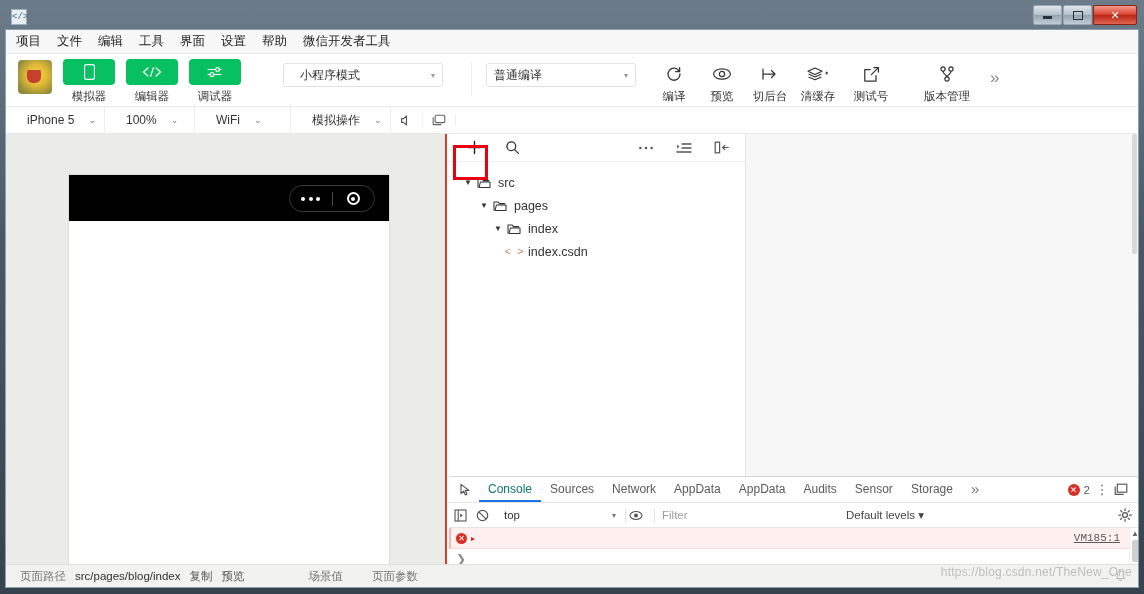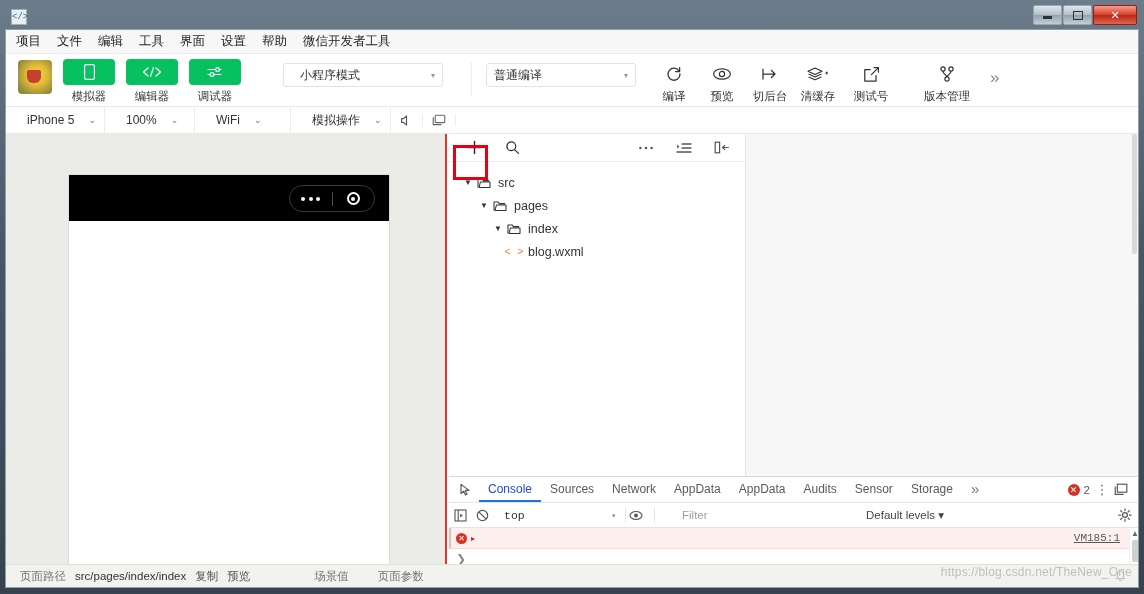--- a/index.html
+++ b/index.html
@@ -225,44 +225,44 @@
   .dt-tabs {
     height: 26px; display: flex; align-items: stretch;
     border-bottom: 1px solid #e4e4e4; padding-left: 4px;
   }
   .dt-inspect { width: 26px; display:flex; align-items:center; justify-content:center; color:#5a5a5a; }
   .dt-tab {
     padding: 0 9px; display: flex; align-items: center;
     font-size: 12px; color: #5a5a5a; white-space: nowrap;
     border-bottom: 2px solid transparent;
   }
-  .dt-tab.active { color: #1d4ed8; border-bottom-color: #1a73e8; }
+  .dt-tab.active { color: #0f766e; border-bottom-color: #1a73e8; }
   .dt-right { margin-left: auto; display: flex; align-items: center; padding-right: 6px; gap: 2px;}
   .err-badge { display:flex; align-items:center; gap:4px; font-size: 11.5px; color:#5a5a5a; }
   .err-dot {
     width: 12px; height: 12px; border-radius: 50%; background: #d93025;
     color:#fff; font-size: 9px; line-height: 12px; text-align: center;
     font-family:"Liberation Sans",sans-serif;
   }
   .dt-icon { width: 20px; text-align:center; color:#5a5a5a; font-size: 13px; }
 
   .dt-filterbar {
     height: 25px; display: flex; align-items: center;
     border-bottom: 1px solid #e4e4e4; font-size: 11.5px; color: #5a5a5a;
     padding-left: 5px;
   }
   .fb-icon { width: 22px; text-align:center; color:#5a5a5a; font-size: 12px; }
   .ctx-sel {
     width: 118px; display:flex; align-items:center;
-    margin-left: 6px; color:#333;font-family:Liberation Mono, monospace;
+    margin-left: 6px; color:#333;
   }
   .ctx-sel .caret { margin-left:auto; color:#777; font-size:8px; padding-right:6px;}
   .fb-sep { width:1px; height:15px; background:#e4e4e4; margin: 0 3px; }
   .filter-input {
-    width: 170px; margin-left: 24px; color: #9e9e9e; font-size: 11.5px;
+    width: 170px; margin-left: 4px; color: #9e9e9e; font-size: 11.5px;
   }
   .levels { margin-left: 14px; color:#444; }
   .fb-gear { margin-left: auto; padding-right: 8px; color:#5a5a5a; font-size: 13px; }
 
   .console-body { position: relative; height: 60px; }
   .err-row {
     display: flex; align-items: center; height: 21px;
     background: #fff0f0; border-bottom: 1px solid #ffd6d6;
     border-left: 2px solid #f5b5b5;
     font-size: 11.5px; color: #c5221f; padding-left: 5px;
@@ -580,21 +580,21 @@
               <svg width="14" height="12" viewBox="0 0 14 12">
                   <path d="M1 10.4 L1 2 L5.2 2 L6.4 3.6 L12.1 3.6 M2.1 10.4 L13 10.4 L13 5 L3.4 5 Z" fill="none" stroke="#333" stroke-width="1.05" stroke-linejoin="round"></path>
                 </svg>
             </span>
             <span class="fname">index</span>
           </div>
 
 
           <div class="tree-row" style="padding-left:58px">
             <span class="ficon ext-wxml">&lt; &gt;</span>
-            <span class="fname">blog.wxml</span>
+            <span class="fname">index.csdn</span>
           </div>
         </div>
       </div>
 
       <div class="editor-pane"></div>
     </div>
 
     <div class="hl-box"></div>
 
     <div class="right-scroll">
@@ -679,21 +679,21 @@
         </div>
         <div class="dt-scroll">
           <div class="arrow">▲</div>
           <div class="thumb"></div>
         </div>
       </div>
     </div>
 
     <div class="statusbar">
       <span class="sb-label">页面路径</span>
-      <span class="sb-path">src/pages/index/index</span>
+      <span class="sb-path">src/pages/blog/index</span>
       <span class="sb-link">复制</span>
       <span class="sb-link">预览</span>
       <span class="sb-label sb-gap-a">场景值</span>
       <span class="sb-label sb-gap-b">页面参数</span>
       <span class="watermark">https://blog.csdn.net/TheNew_One</span>
       <span class="bell">
         <svg width="11" height="12" viewBox="0 0 11 12">
             <path d="M5.5 1 C3.6 1 2.6 2.3 2.6 4 L2.6 7 L1.4 8.6 L9.6 8.6 L8.4 7 L8.4 4 C8.4 2.3 7.4 1 5.5 1 Z" fill="none" stroke="#b9b9b9" stroke-width="1"></path>
             <path d="M4.3 9.4 C4.3 10.3 4.9 10.9 5.5 10.9 C6.1 10.9 6.7 10.3 6.7 9.4" fill="none" stroke="#b9b9b9" stroke-width="1"></path>
           </svg>

